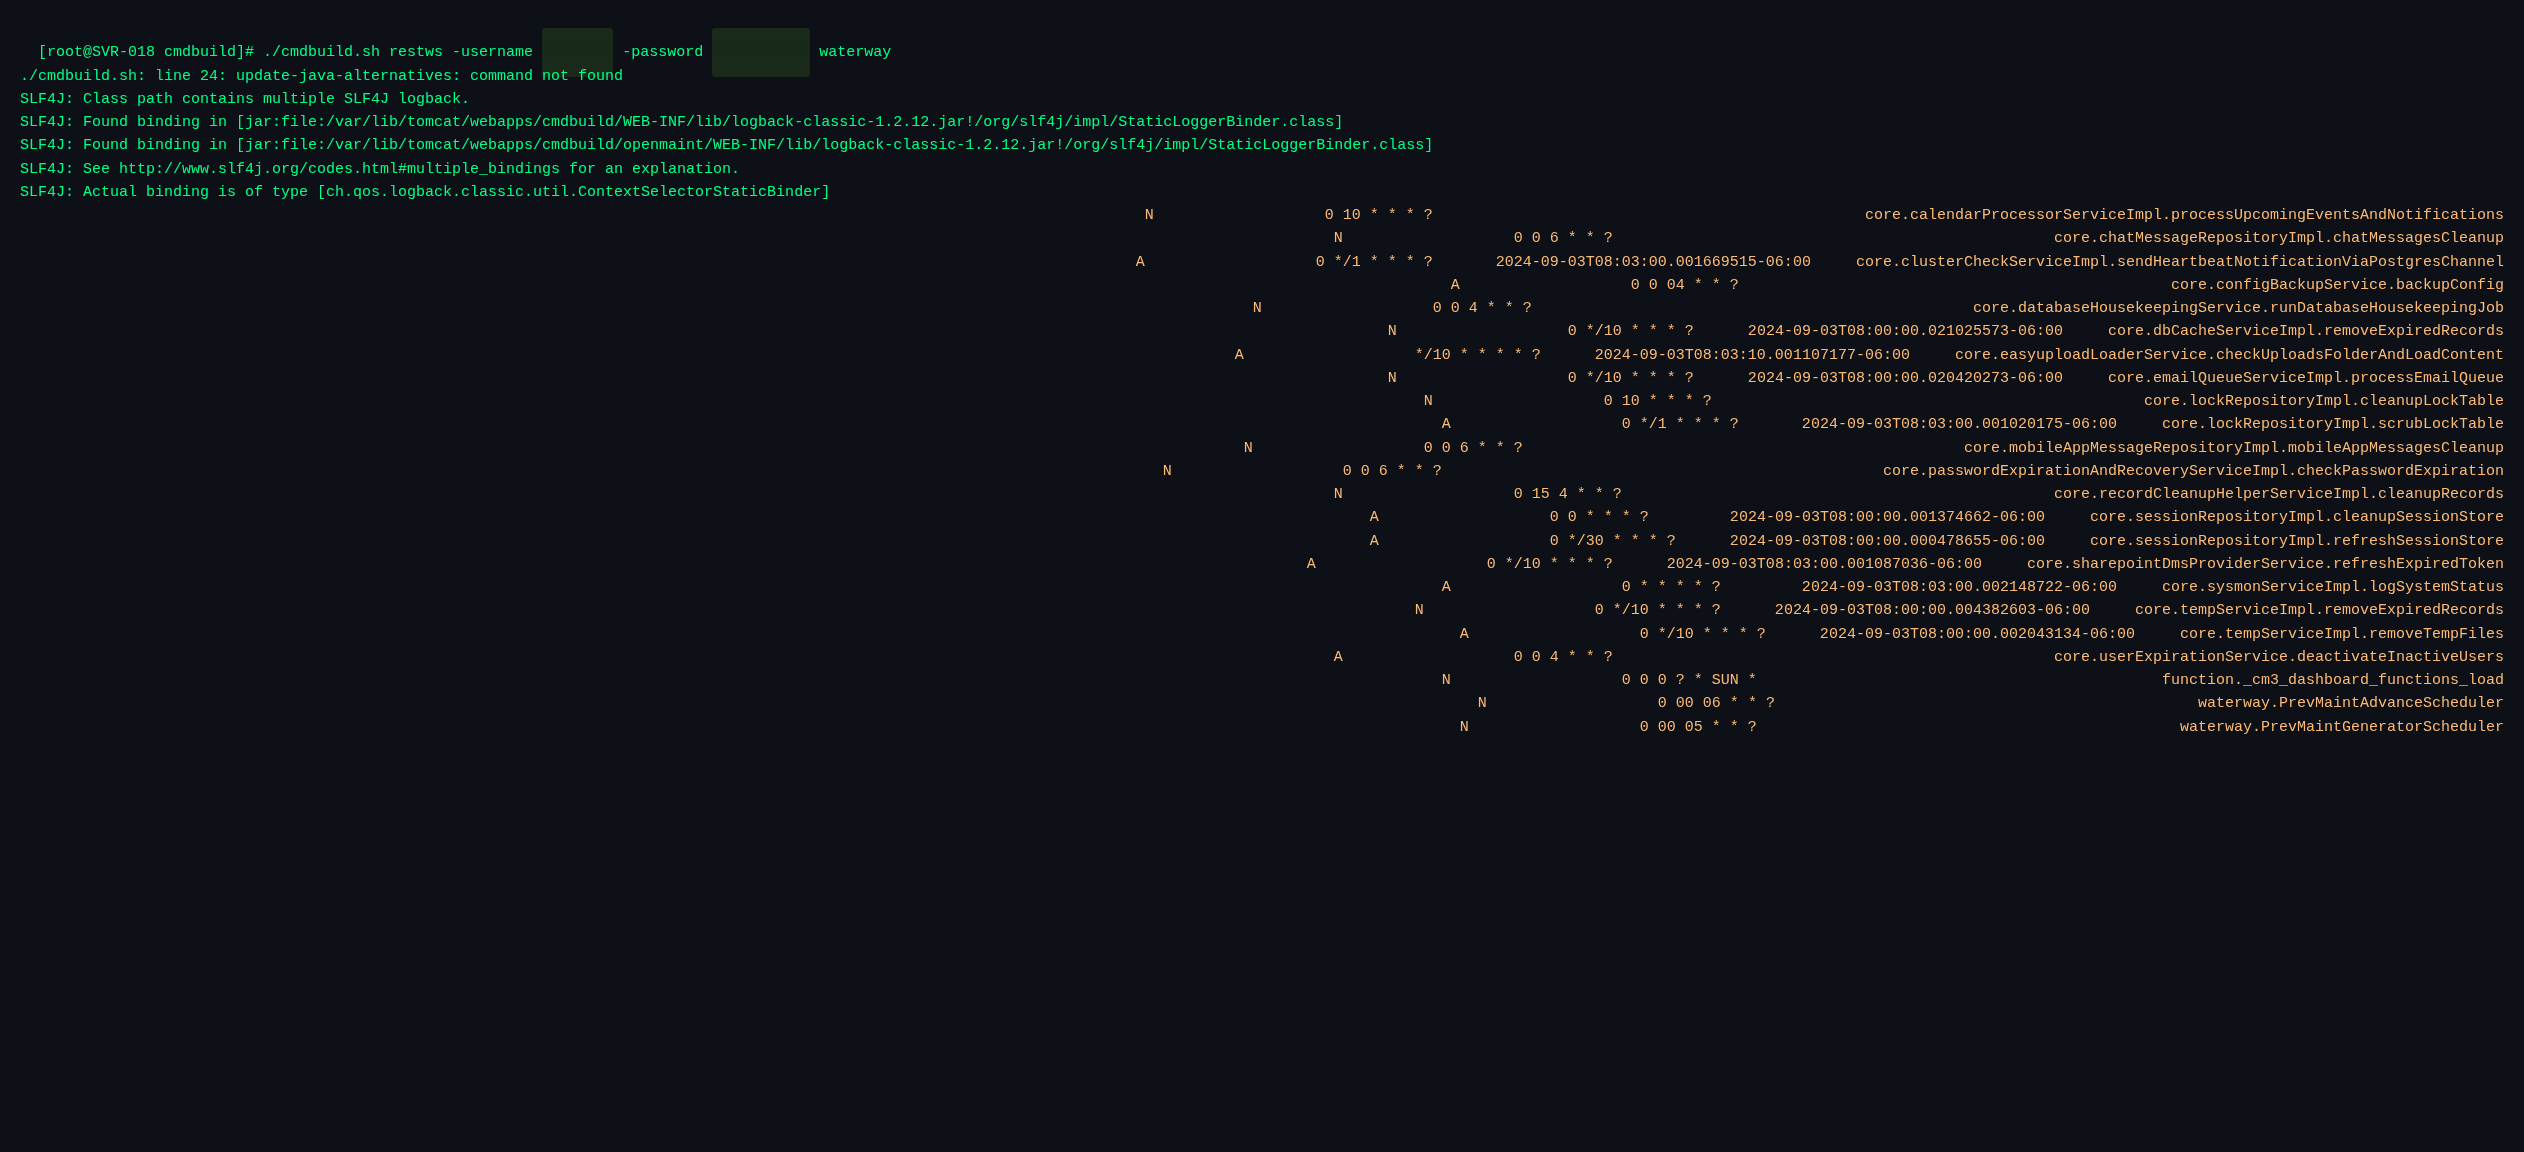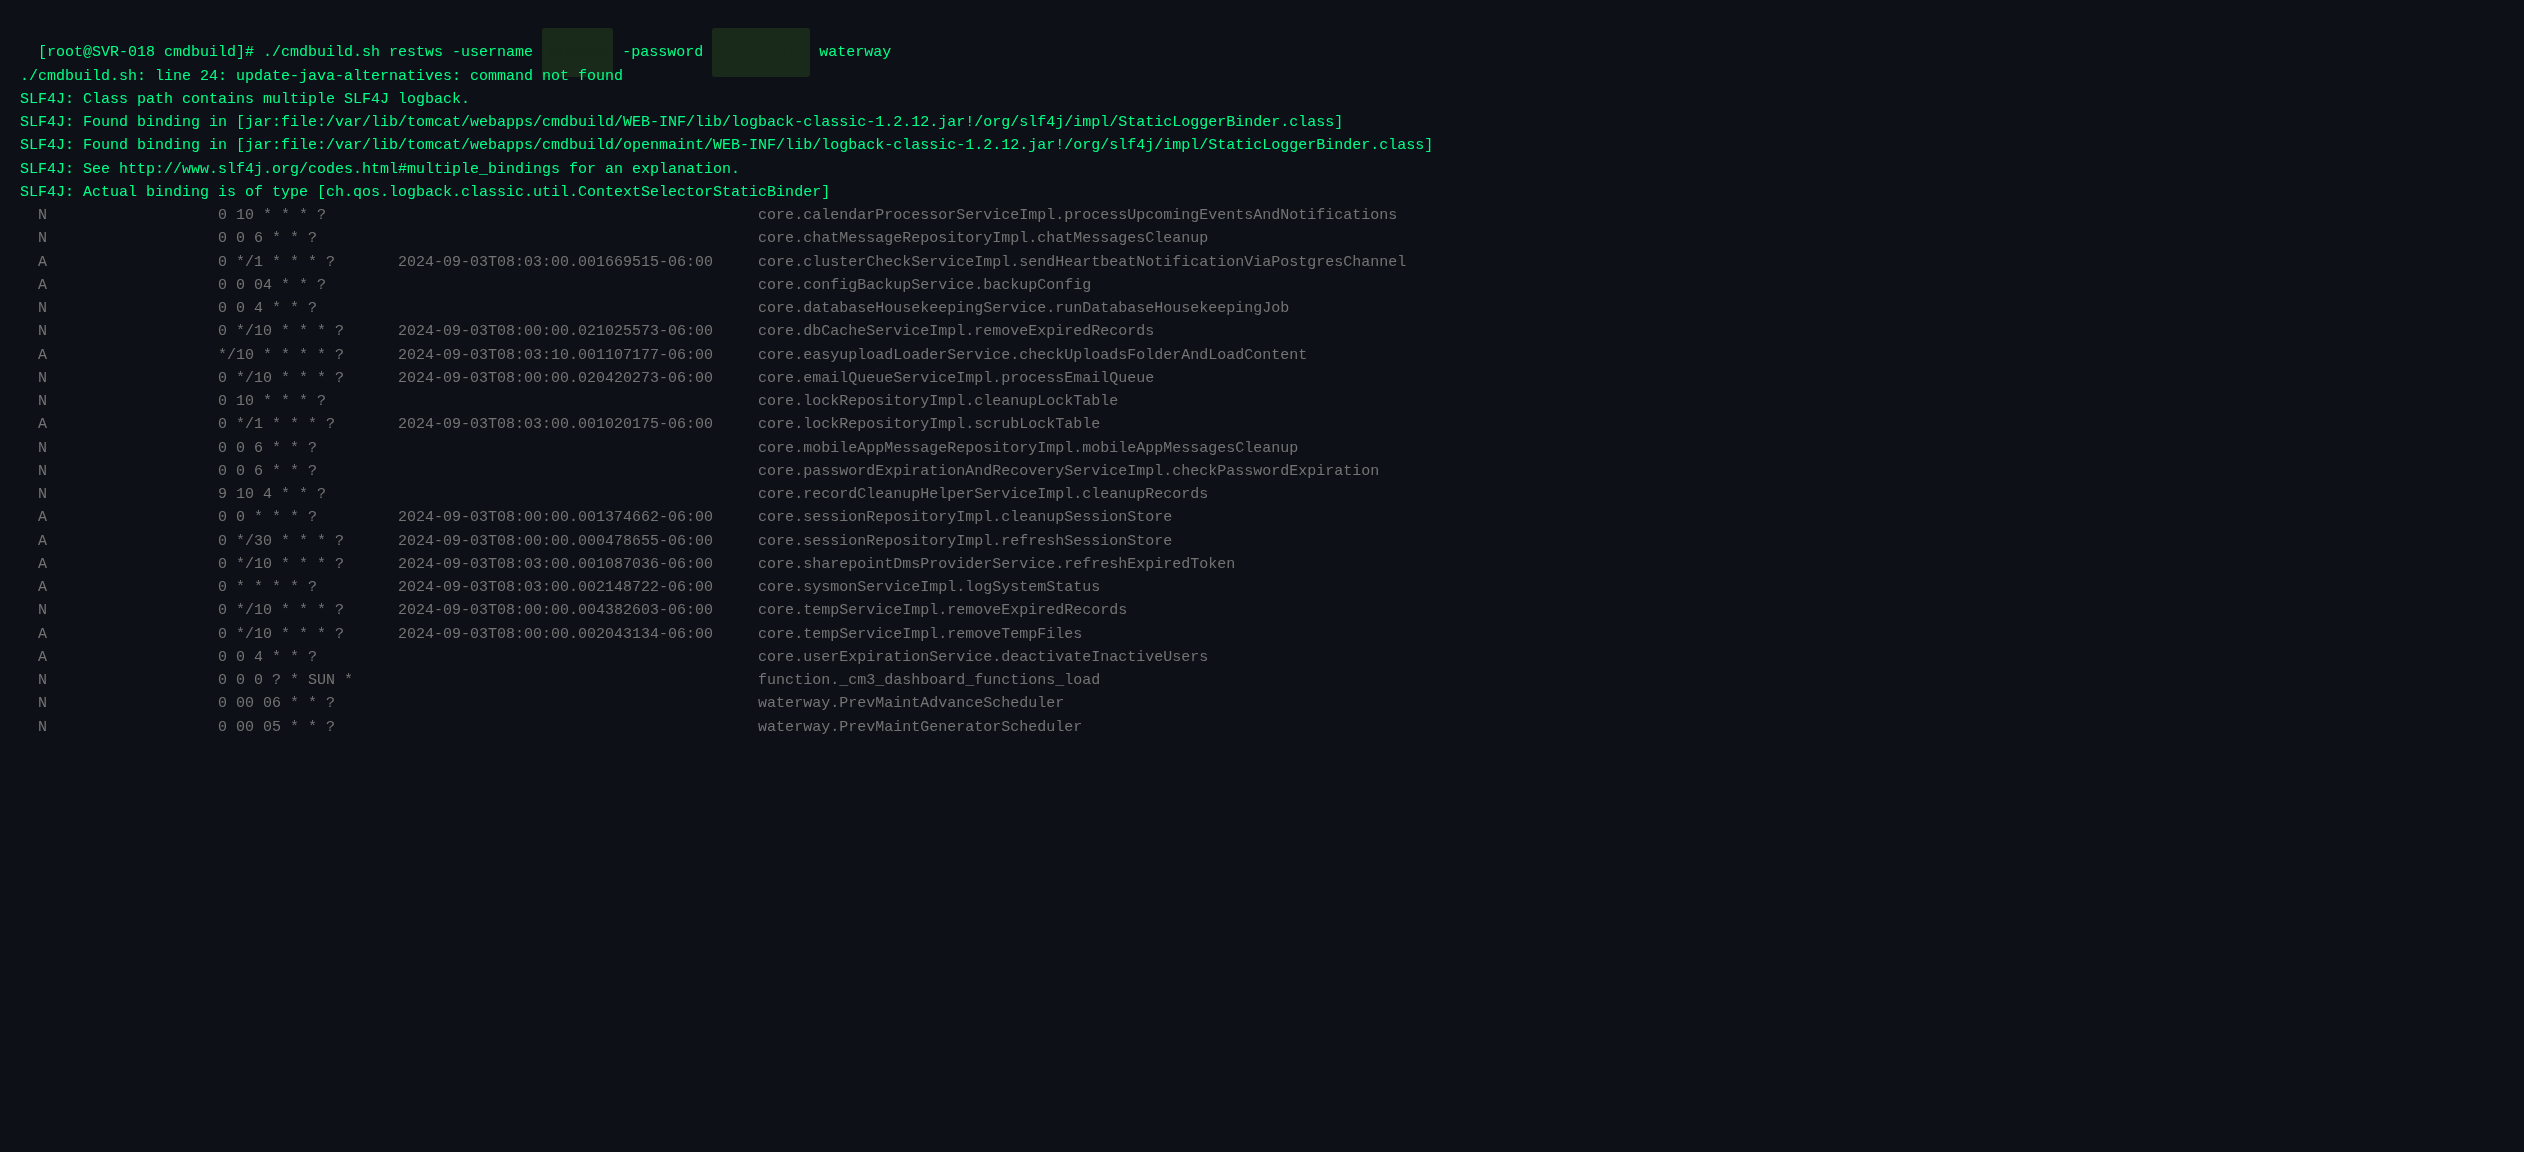--- a/index.html
+++ b/index.html
@@ -21,21 +21,22 @@
     .masked {
       background-color: #1a2a1a;
       color: #1a2a1a;
       border-radius: 3px;
       padding: 16px 4px;
     }
     .header-row {
       color: #00ff88;
     }
     .table-row {
-      color: #737373;
+      color: #fdba74;
+      text-align: right;
     }
   </style>
 </head>
 <body>
 
 <span class="terminal-line">
   <span>[root@SVR-018 cmdbuild]# ./cmdbuild.sh restws -username </span><span class="masked">XXXXXXX</span><span> -password </span><span class="masked">XXXXXXXXXX</span><span> waterway</span>
 </span>
 
 <div id="output-lines">
@@ -53,21 +54,21 @@
     <span class="terminal-line table-row">  A                   0 */1 * * * ?       2024-09-03T08:03:00.001669515-06:00     core.clusterCheckServiceImpl.sendHeartbeatNotificationViaPostgresChannel</span>
     <span class="terminal-line table-row">  A                   0 0 04 * * ?                                                core.configBackupService.backupConfig</span>
     <span class="terminal-line table-row">  N                   0 0 4 * * ?                                                 core.databaseHousekeepingService.runDatabaseHousekeepingJob</span>
     <span class="terminal-line table-row">  N                   0 */10 * * * ?      2024-09-03T08:00:00.021025573-06:00     core.dbCacheServiceImpl.removeExpiredRecords</span>
     <span class="terminal-line table-row">  A                   */10 * * * * ?      2024-09-03T08:03:10.001107177-06:00     core.easyuploadLoaderService.checkUploadsFolderAndLoadContent</span>
     <span class="terminal-line table-row">  N                   0 */10 * * * ?      2024-09-03T08:00:00.020420273-06:00     core.emailQueueServiceImpl.processEmailQueue</span>
     <span class="terminal-line table-row">  N                   0 10 * * * ?                                                core.lockRepositoryImpl.cleanupLockTable</span>
     <span class="terminal-line table-row">  A                   0 */1 * * * ?       2024-09-03T08:03:00.001020175-06:00     core.lockRepositoryImpl.scrubLockTable</span>
     <span class="terminal-line table-row">  N                   0 0 6 * * ?                                                 core.mobileAppMessageRepositoryImpl.mobileAppMessagesCleanup</span>
     <span class="terminal-line table-row">  N                   0 0 6 * * ?                                                 core.passwordExpirationAndRecoveryServiceImpl.checkPasswordExpiration</span>
-    <span class="terminal-line table-row">  N                   9 10 4 * * ?                                                core.recordCleanupHelperServiceImpl.cleanupRecords</span>
+    <span class="terminal-line table-row">  N                   0 15 4 * * ?                                                core.recordCleanupHelperServiceImpl.cleanupRecords</span>
     <span class="terminal-line table-row">  A                   0 0 * * * ?         2024-09-03T08:00:00.001374662-06:00     core.sessionRepositoryImpl.cleanupSessionStore</span>
     <span class="terminal-line table-row">  A                   0 */30 * * * ?      2024-09-03T08:00:00.000478655-06:00     core.sessionRepositoryImpl.refreshSessionStore</span>
     <span class="terminal-line table-row">  A                   0 */10 * * * ?      2024-09-03T08:03:00.001087036-06:00     core.sharepointDmsProviderService.refreshExpiredToken</span>
     <span class="terminal-line table-row">  A                   0 * * * * ?         2024-09-03T08:03:00.002148722-06:00     core.sysmonServiceImpl.logSystemStatus</span>
     <span class="terminal-line table-row">  N                   0 */10 * * * ?      2024-09-03T08:00:00.004382603-06:00     core.tempServiceImpl.removeExpiredRecords</span>
     <span class="terminal-line table-row">  A                   0 */10 * * * ?      2024-09-03T08:00:00.002043134-06:00     core.tempServiceImpl.removeTempFiles</span>
     <span class="terminal-line table-row">  A                   0 0 4 * * ?                                                 core.userExpirationService.deactivateInactiveUsers</span>
     <span class="terminal-line table-row">  N                   0 0 0 ? * SUN *                                             function._cm3_dashboard_functions_load</span>
     <span class="terminal-line table-row">  N                   0 00 06 * * ?                                               waterway.PrevMaintAdvanceScheduler</span>
     <span class="terminal-line table-row">  N                   0 00 05 * * ?                                               waterway.PrevMaintGeneratorScheduler</span>

